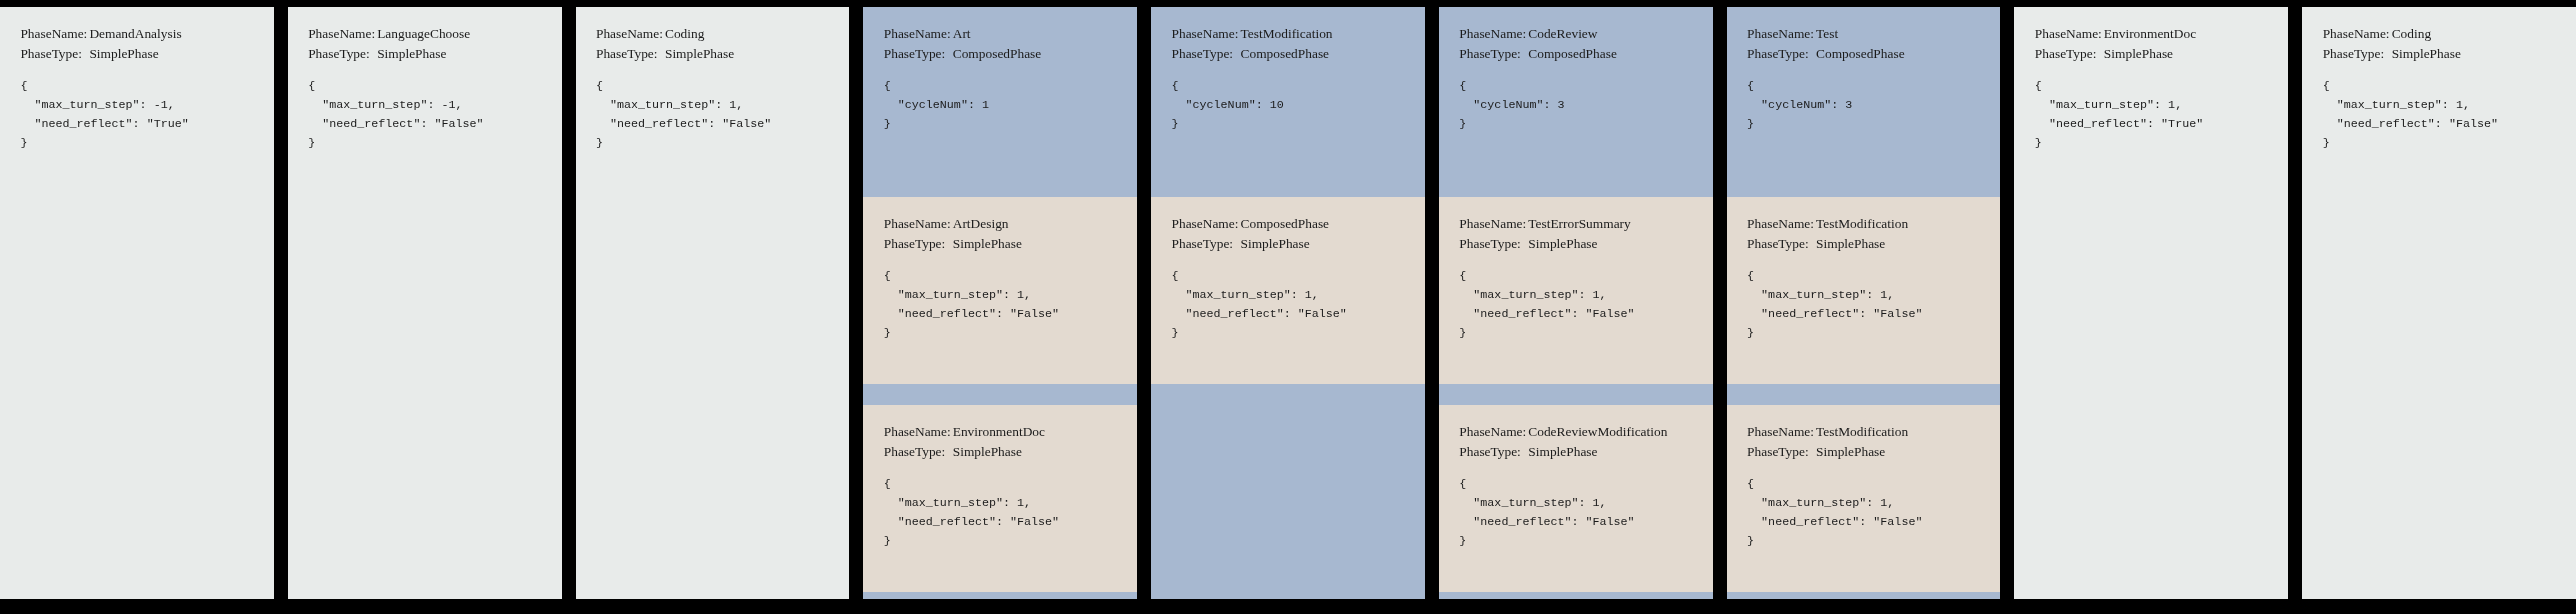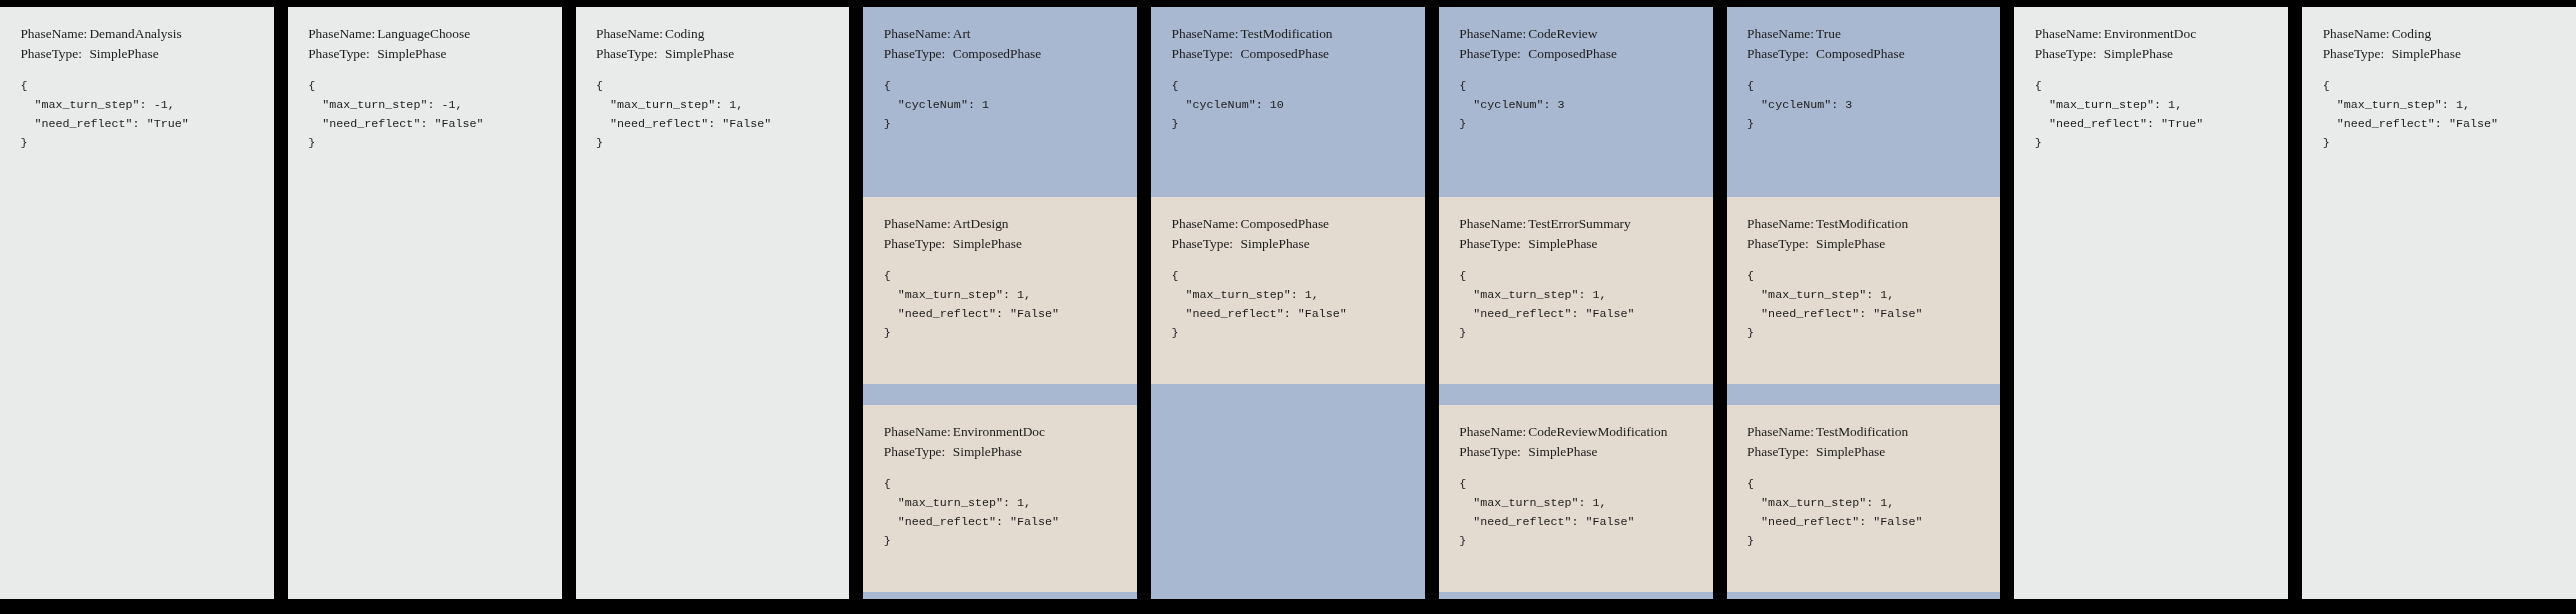--- a/index.html
+++ b/index.html
@@ -256,21 +256,21 @@
   "max_turn_step": 1,
   "need_reflect": "False"
 }</div>
       </div>
       <div class="spacer-blue grow"></div>
     </div>
     <div class="column composed">
       <div class="block header-blue">
         <div class="meta-row">
           <span class="meta-key">PhaseName:</span>
-          <span class="meta-val">True</span>
+          <span class="meta-val">Test</span>
         </div>
         <div class="meta-row">
           <span class="meta-key">PhaseType:</span>
           <span class="meta-val">ComposedPhase</span>
         </div>
         <div class="code">{
   "cycleNum": 3
 }</div>
       </div>
       <div class="block sub-tan">

